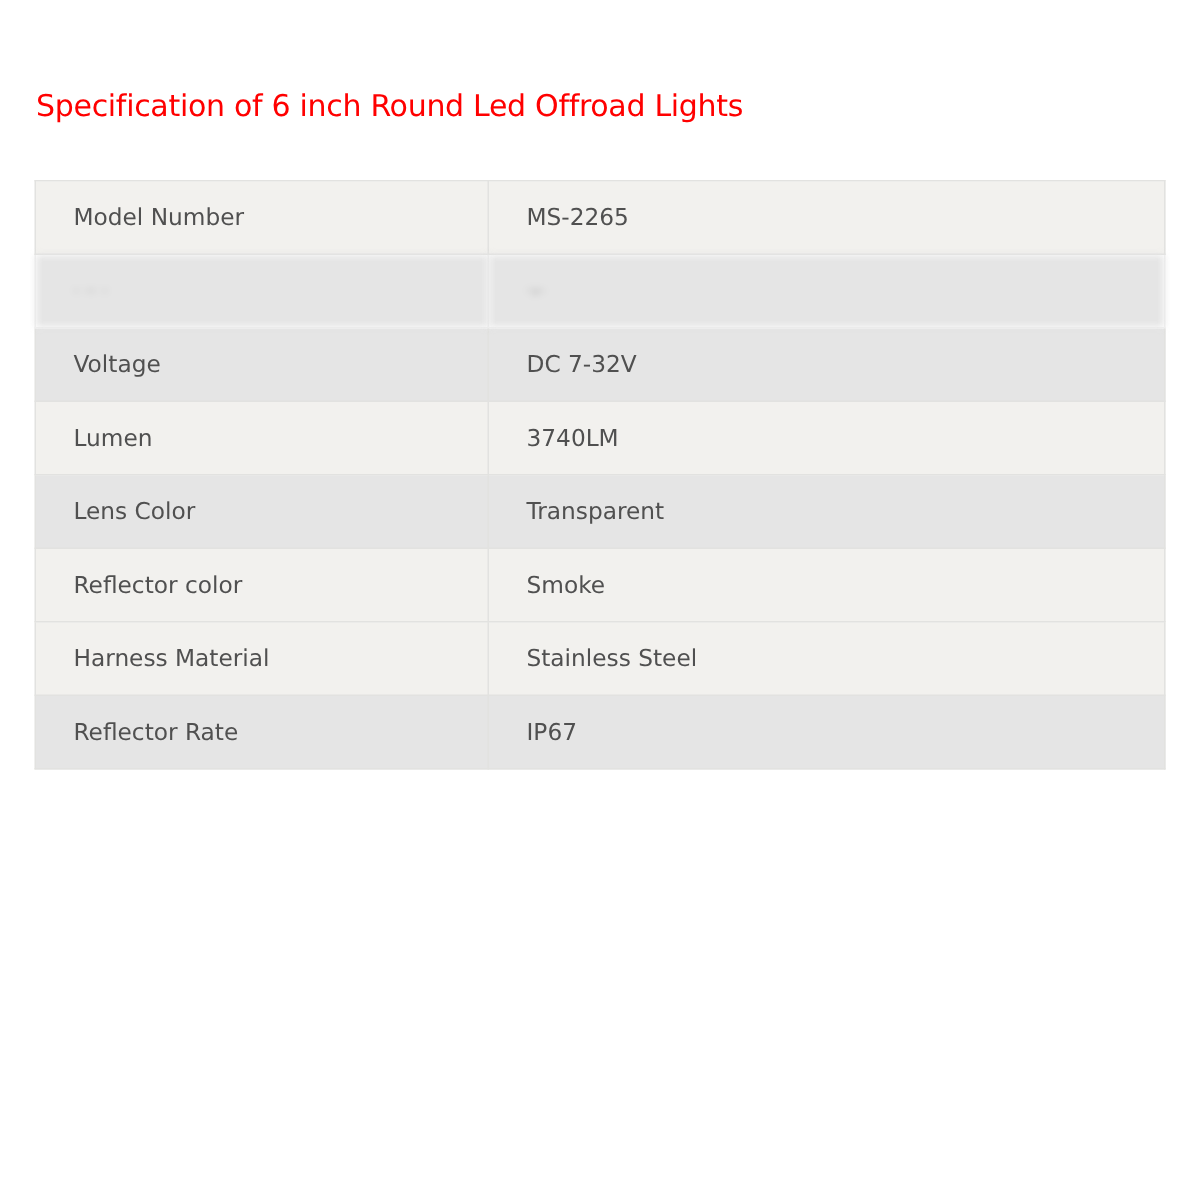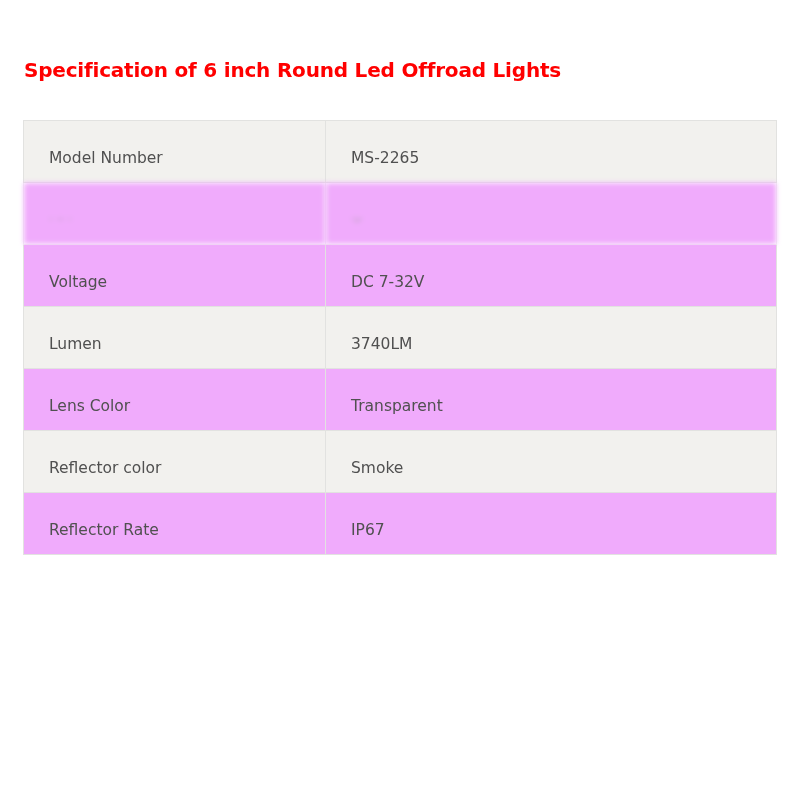--- a/index.html
+++ b/index.html
@@ -1,27 +1,27 @@
 <!DOCTYPE html>
 <html><head>
 <meta charset="utf-8">
 <style>
   html, body { margin:0; padding:0; background:#ffffff; }
   body { width:800px; height:800px; position:relative; overflow:hidden;
          font-family:"DejaVu Sans", "Liberation Sans", sans-serif; }
   .title { position:absolute; left:24px; top:58px; margin:0;
-           font-size:20px; font-weight:bold; color:#ff0000; letter-spacing:-0.2px;
+           font-size:20px; font-weight:normal; color:#ff0000; letter-spacing:-0.2px;
            white-space:nowrap; }
   table.spec { position:absolute; left:23px; top:120px; width:754px;
                border-collapse:collapse; table-layout:fixed; }
-  table.spec td { height:48px; border:1px solid #e2e2e0; padding:13px 0 0 25px;
+  table.spec td { height:48px; border:1px solid #e2e2e0; padding:0 0 0 25px;
                   font-size:15.5px; color:#505050; vertical-align:middle; white-space:nowrap; }
   table.spec td.k { width:276px; }
   table.spec tr.odd td { background:#f2f1ee; }
-  table.spec tr.even td { background:#f0abfc; }
+  table.spec tr.even td { background:#e5e5e5; }
   table.spec tr.blurred td { color:#a0a0a0; filter:blur(2.5px); font-size:12px; }
   table.spec tr.blurred td { border-color:#f0f0f0; }
 </style>
 </head>
 <body>
 
 <h2 class="title">Specification of 6 inch Round Led Offroad Lights</h2>
 
 <table class="spec">
   <tbody>
@@ -42,18 +42,22 @@
       <td>3740LM</td>
     </tr>
     <tr class="even">
       <td class="k">Lens Color</td>
       <td>Transparent</td>
     </tr>
     <tr class="odd">
       <td class="k">Reflector color</td>
       <td>Smoke</td>
     </tr>
+    <tr class="odd">
+      <td class="k">Harness Material</td>
+      <td>Stainless Steel</td>
+    </tr>
     <tr class="even">
       <td class="k">Reflector Rate</td>
       <td>IP67</td>
     </tr>
   </tbody>
 </table>
 
 </body></html>

